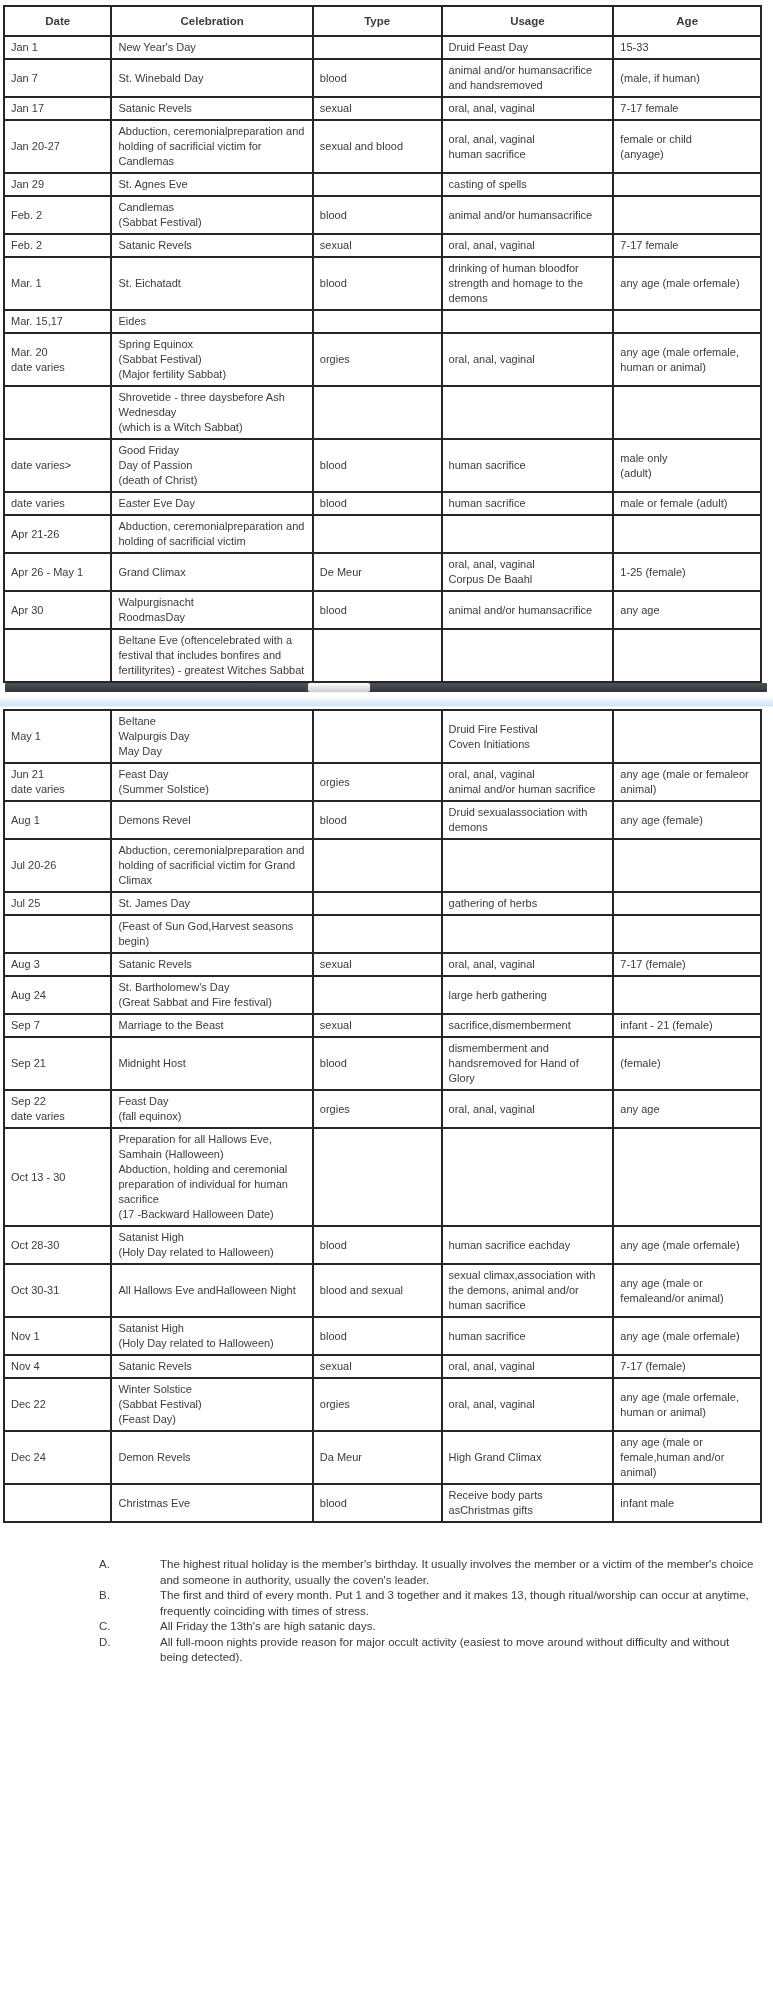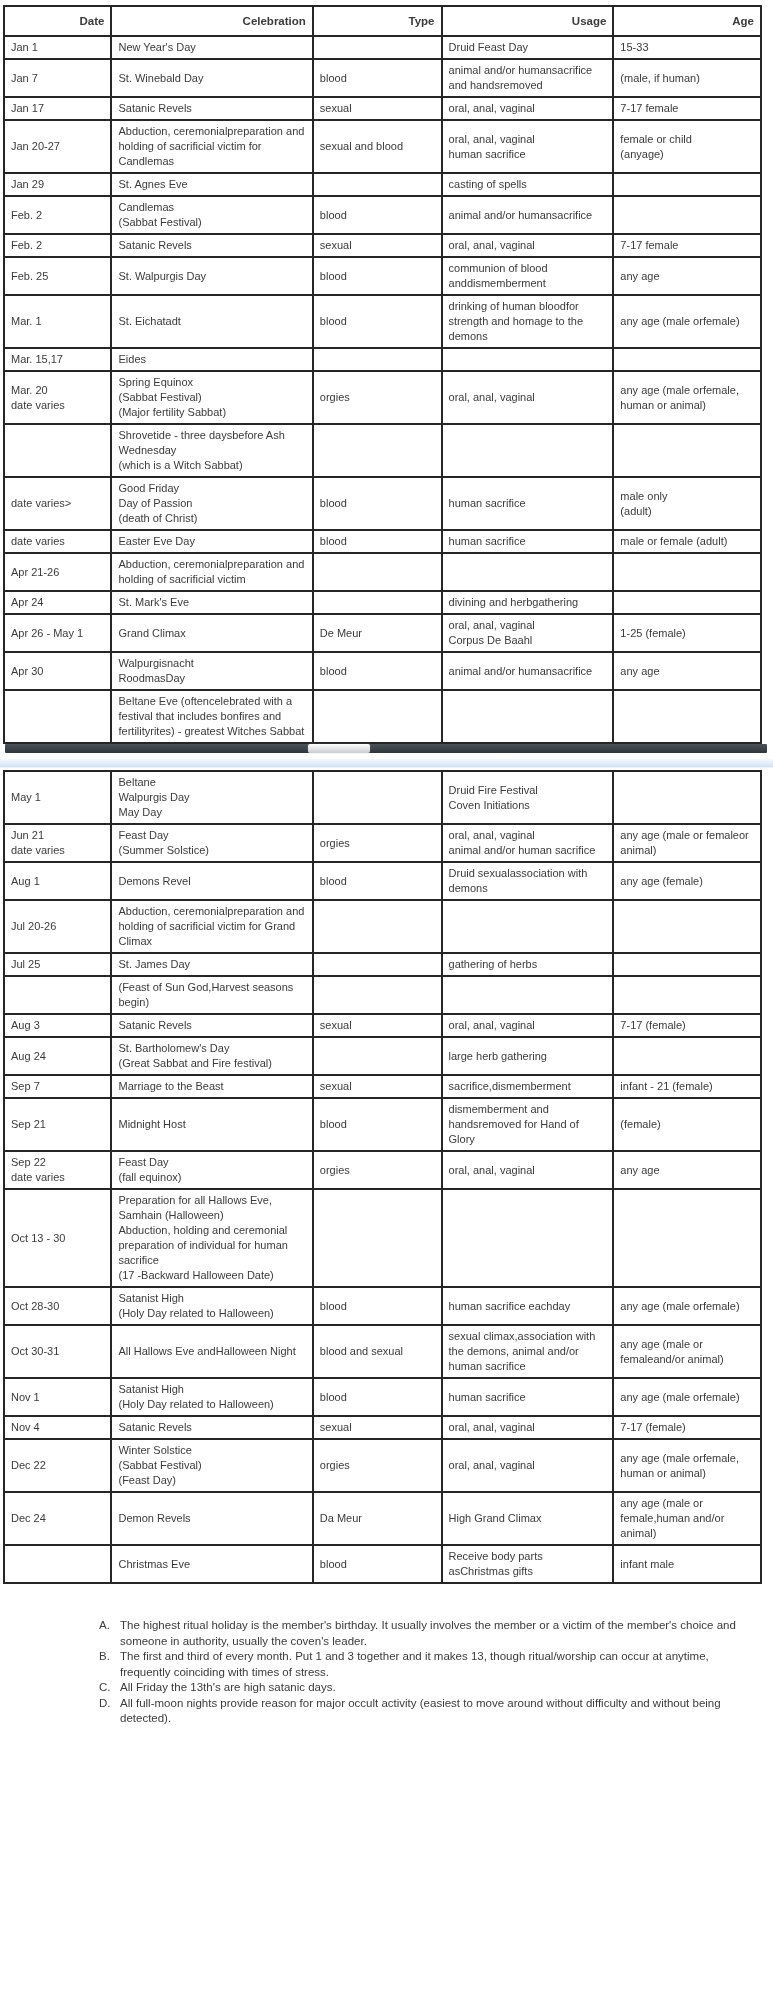--- a/index.html
+++ b/index.html
@@ -21,21 +21,21 @@
     font-size:11px;
     line-height:15px;
     padding:3px 6px;
     vertical-align:middle;
     text-align:left;
     white-space:pre-line;
     overflow-wrap:break-word;
   }
   th {
     font-weight:bold;
-    text-align:right;
+    text-align:center;
     font-size:11.5px;
     height:22px;
     white-space:normal;
   }
   col.c-date  { width:14.2%; }
   col.c-celeb { width:26.6%; }
   col.c-type  { width:17.0%; }
   col.c-usage { width:22.7%; }
   col.c-age   { width:19.5%; }
 
@@ -77,20 +77,21 @@
   .footnotes li {
     display:flex;
     align-items:flex-start;
   }
   .footnotes .fn-label {
     flex:0 0 21px;
   }
   .footnotes .fn-text {
     flex:1 1 auto;
     max-width:618px;
+    margin-left:40px;
   }
 </style>
 </head>
 <body>
 
 <div class="page">
 
   <div class="tbl-wrap">
     <table>
       <colgroup>
@@ -156,27 +157,20 @@
             <td></td>
           </tr>
           <tr>
             <td>Feb. 2</td>
             <td>Satanic Revels</td>
             <td>sexual</td>
             <td>oral, anal, vaginal</td>
             <td>7-17 female</td>
           </tr>
           <tr>
-            <td>Feb. 25</td>
-            <td>St. Walpurgis Day</td>
-            <td>blood</td>
-            <td>communion of blood anddismemberment</td>
-            <td>any age</td>
-          </tr>
-          <tr>
             <td>Mar. 1</td>
             <td>St. Eichatadt</td>
             <td>blood</td>
             <td>drinking of human bloodfor strength and homage to the demons</td>
             <td>any age (male orfemale)</td>
           </tr>
           <tr>
             <td>Mar. 15,17</td>
             <td>Eides</td>
             <td></td>
@@ -216,27 +210,20 @@
             <td>Easter Eve Day</td>
             <td>blood</td>
             <td>human sacrifice</td>
             <td>male or female (adult)</td>
           </tr>
           <tr>
             <td>Apr 21-26</td>
             <td>Abduction, ceremonialpreparation and holding of sacrificial victim</td>
             <td></td>
             <td></td>
-            <td></td>
-          </tr>
-          <tr>
-            <td>Apr 24</td>
-            <td>St. Mark's Eve</td>
-            <td></td>
-            <td>divining and herbgathering</td>
             <td></td>
           </tr>
           <tr>
             <td>Apr 26 - May 1</td>
             <td>Grand Climax</td>
             <td>De Meur</td>
             <td>oral, anal, vaginal
 Corpus De Baahl</td>
             <td>1-25 (female)</td>
           </tr>

